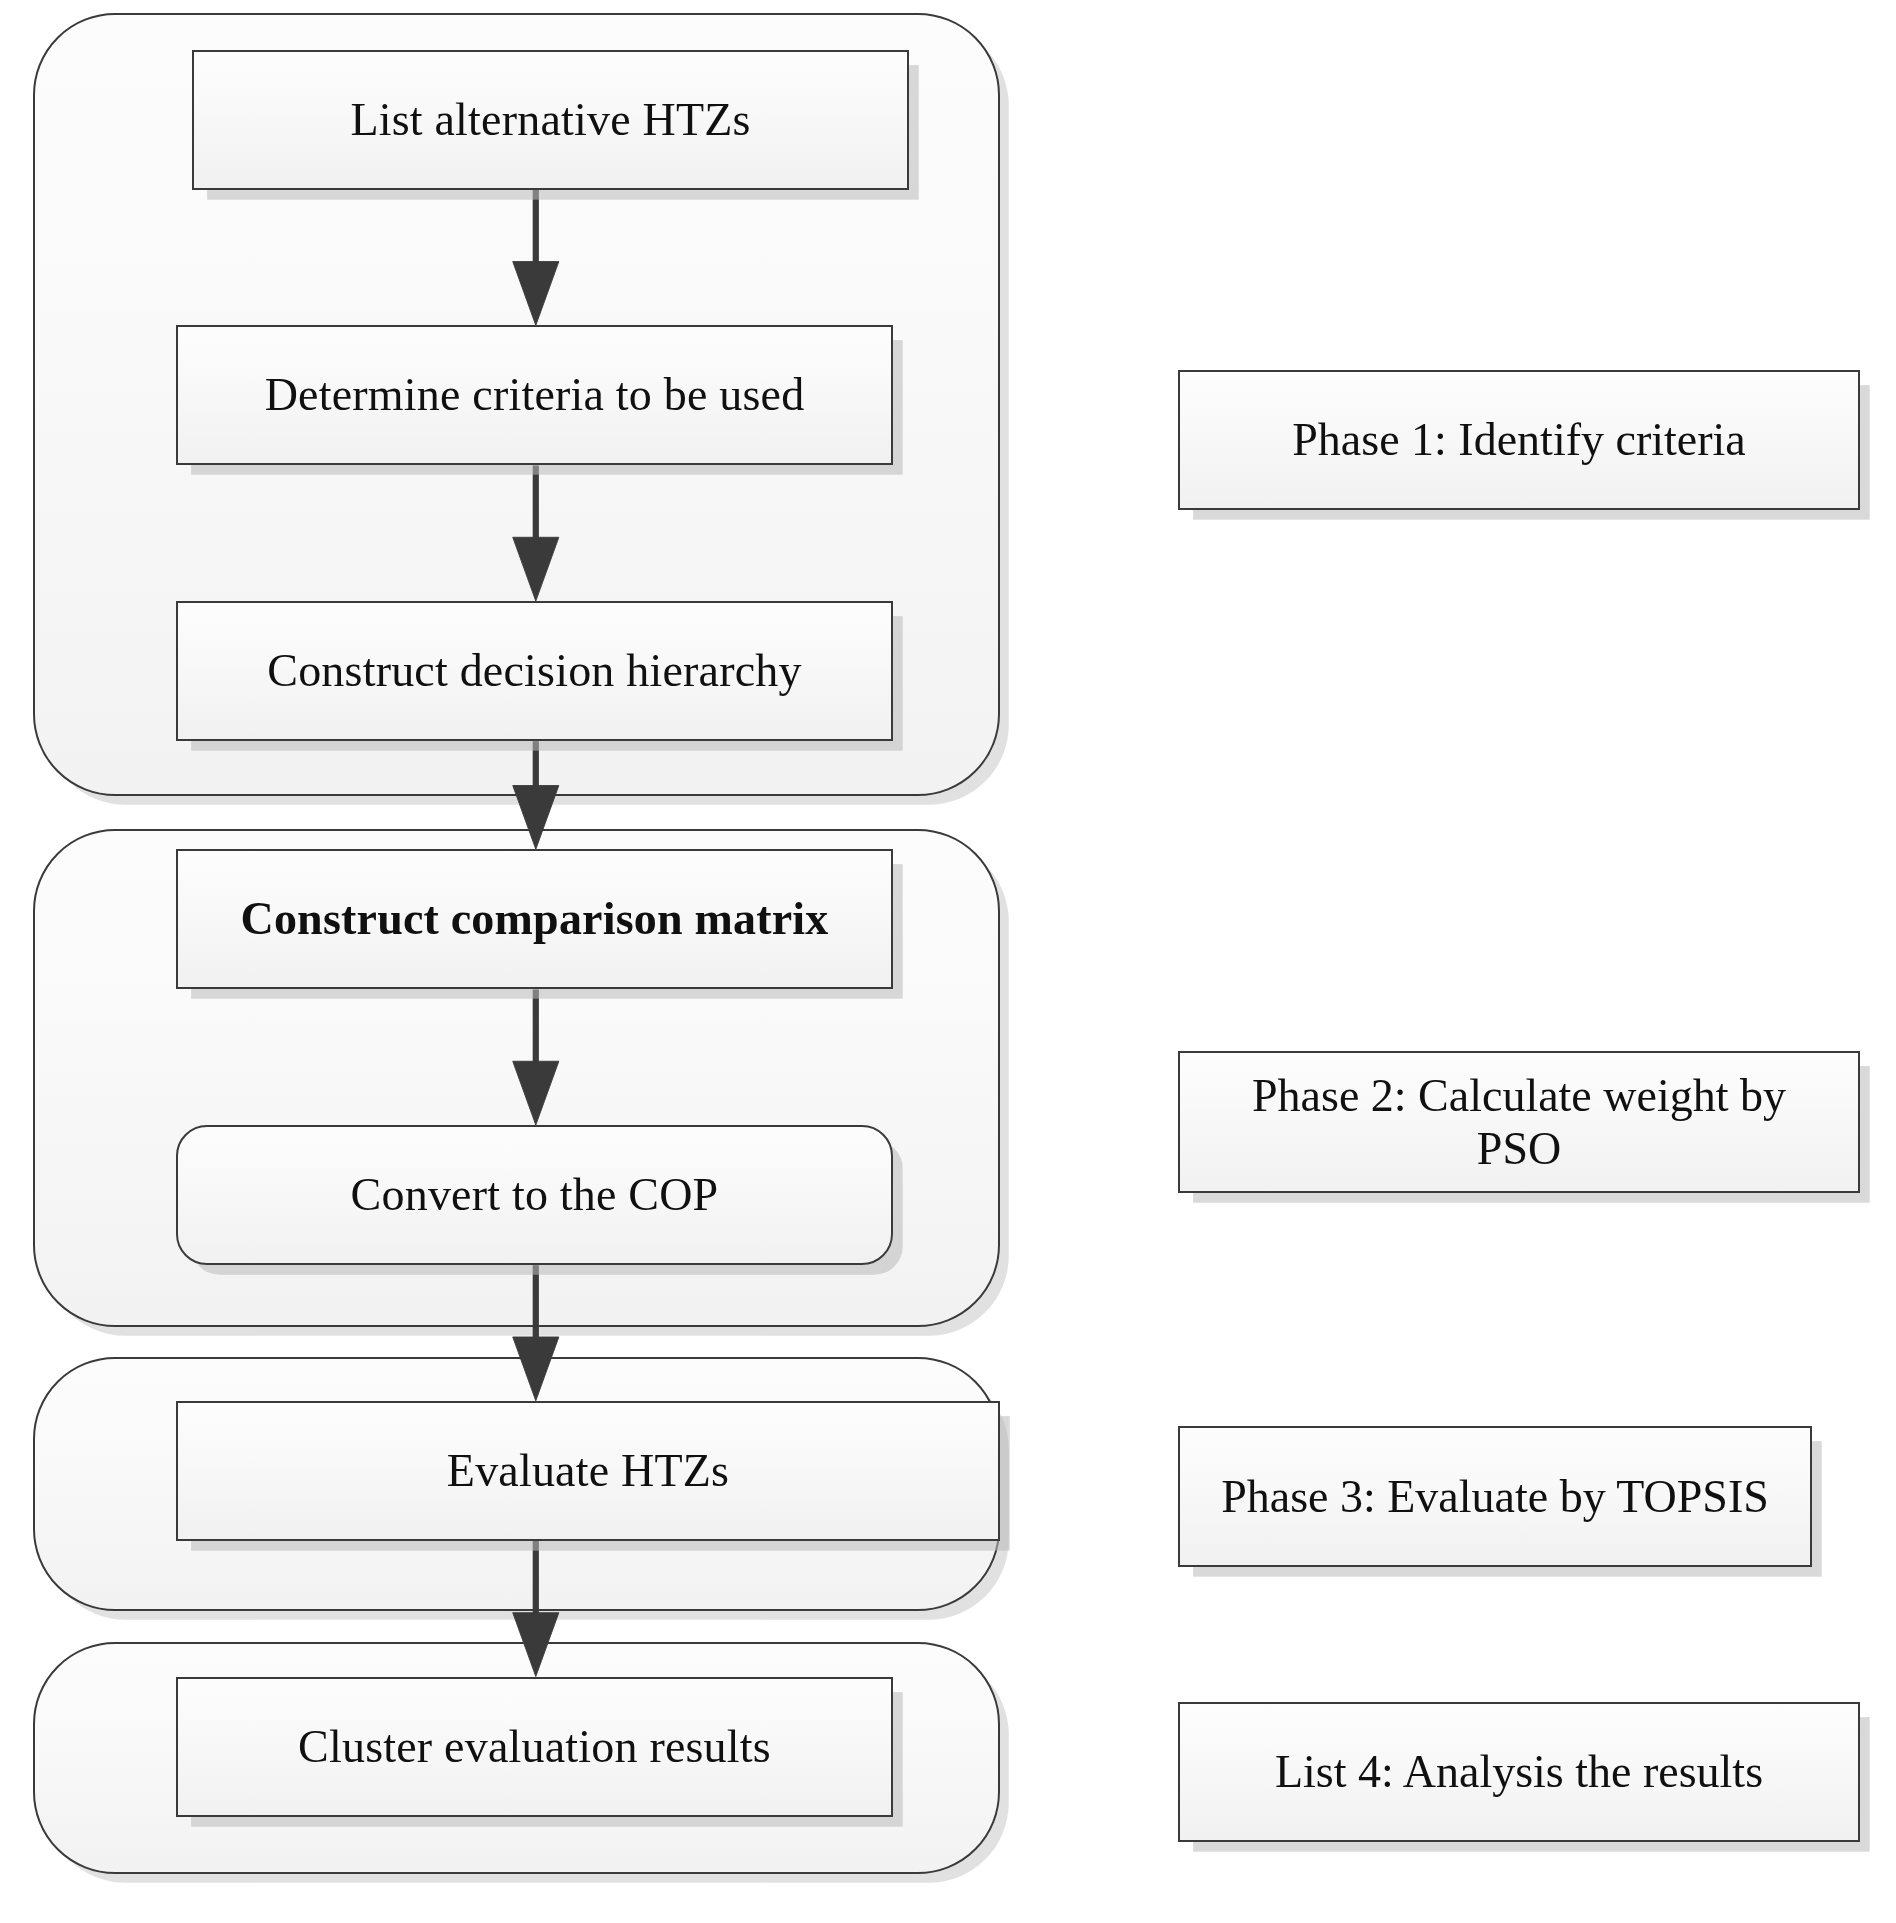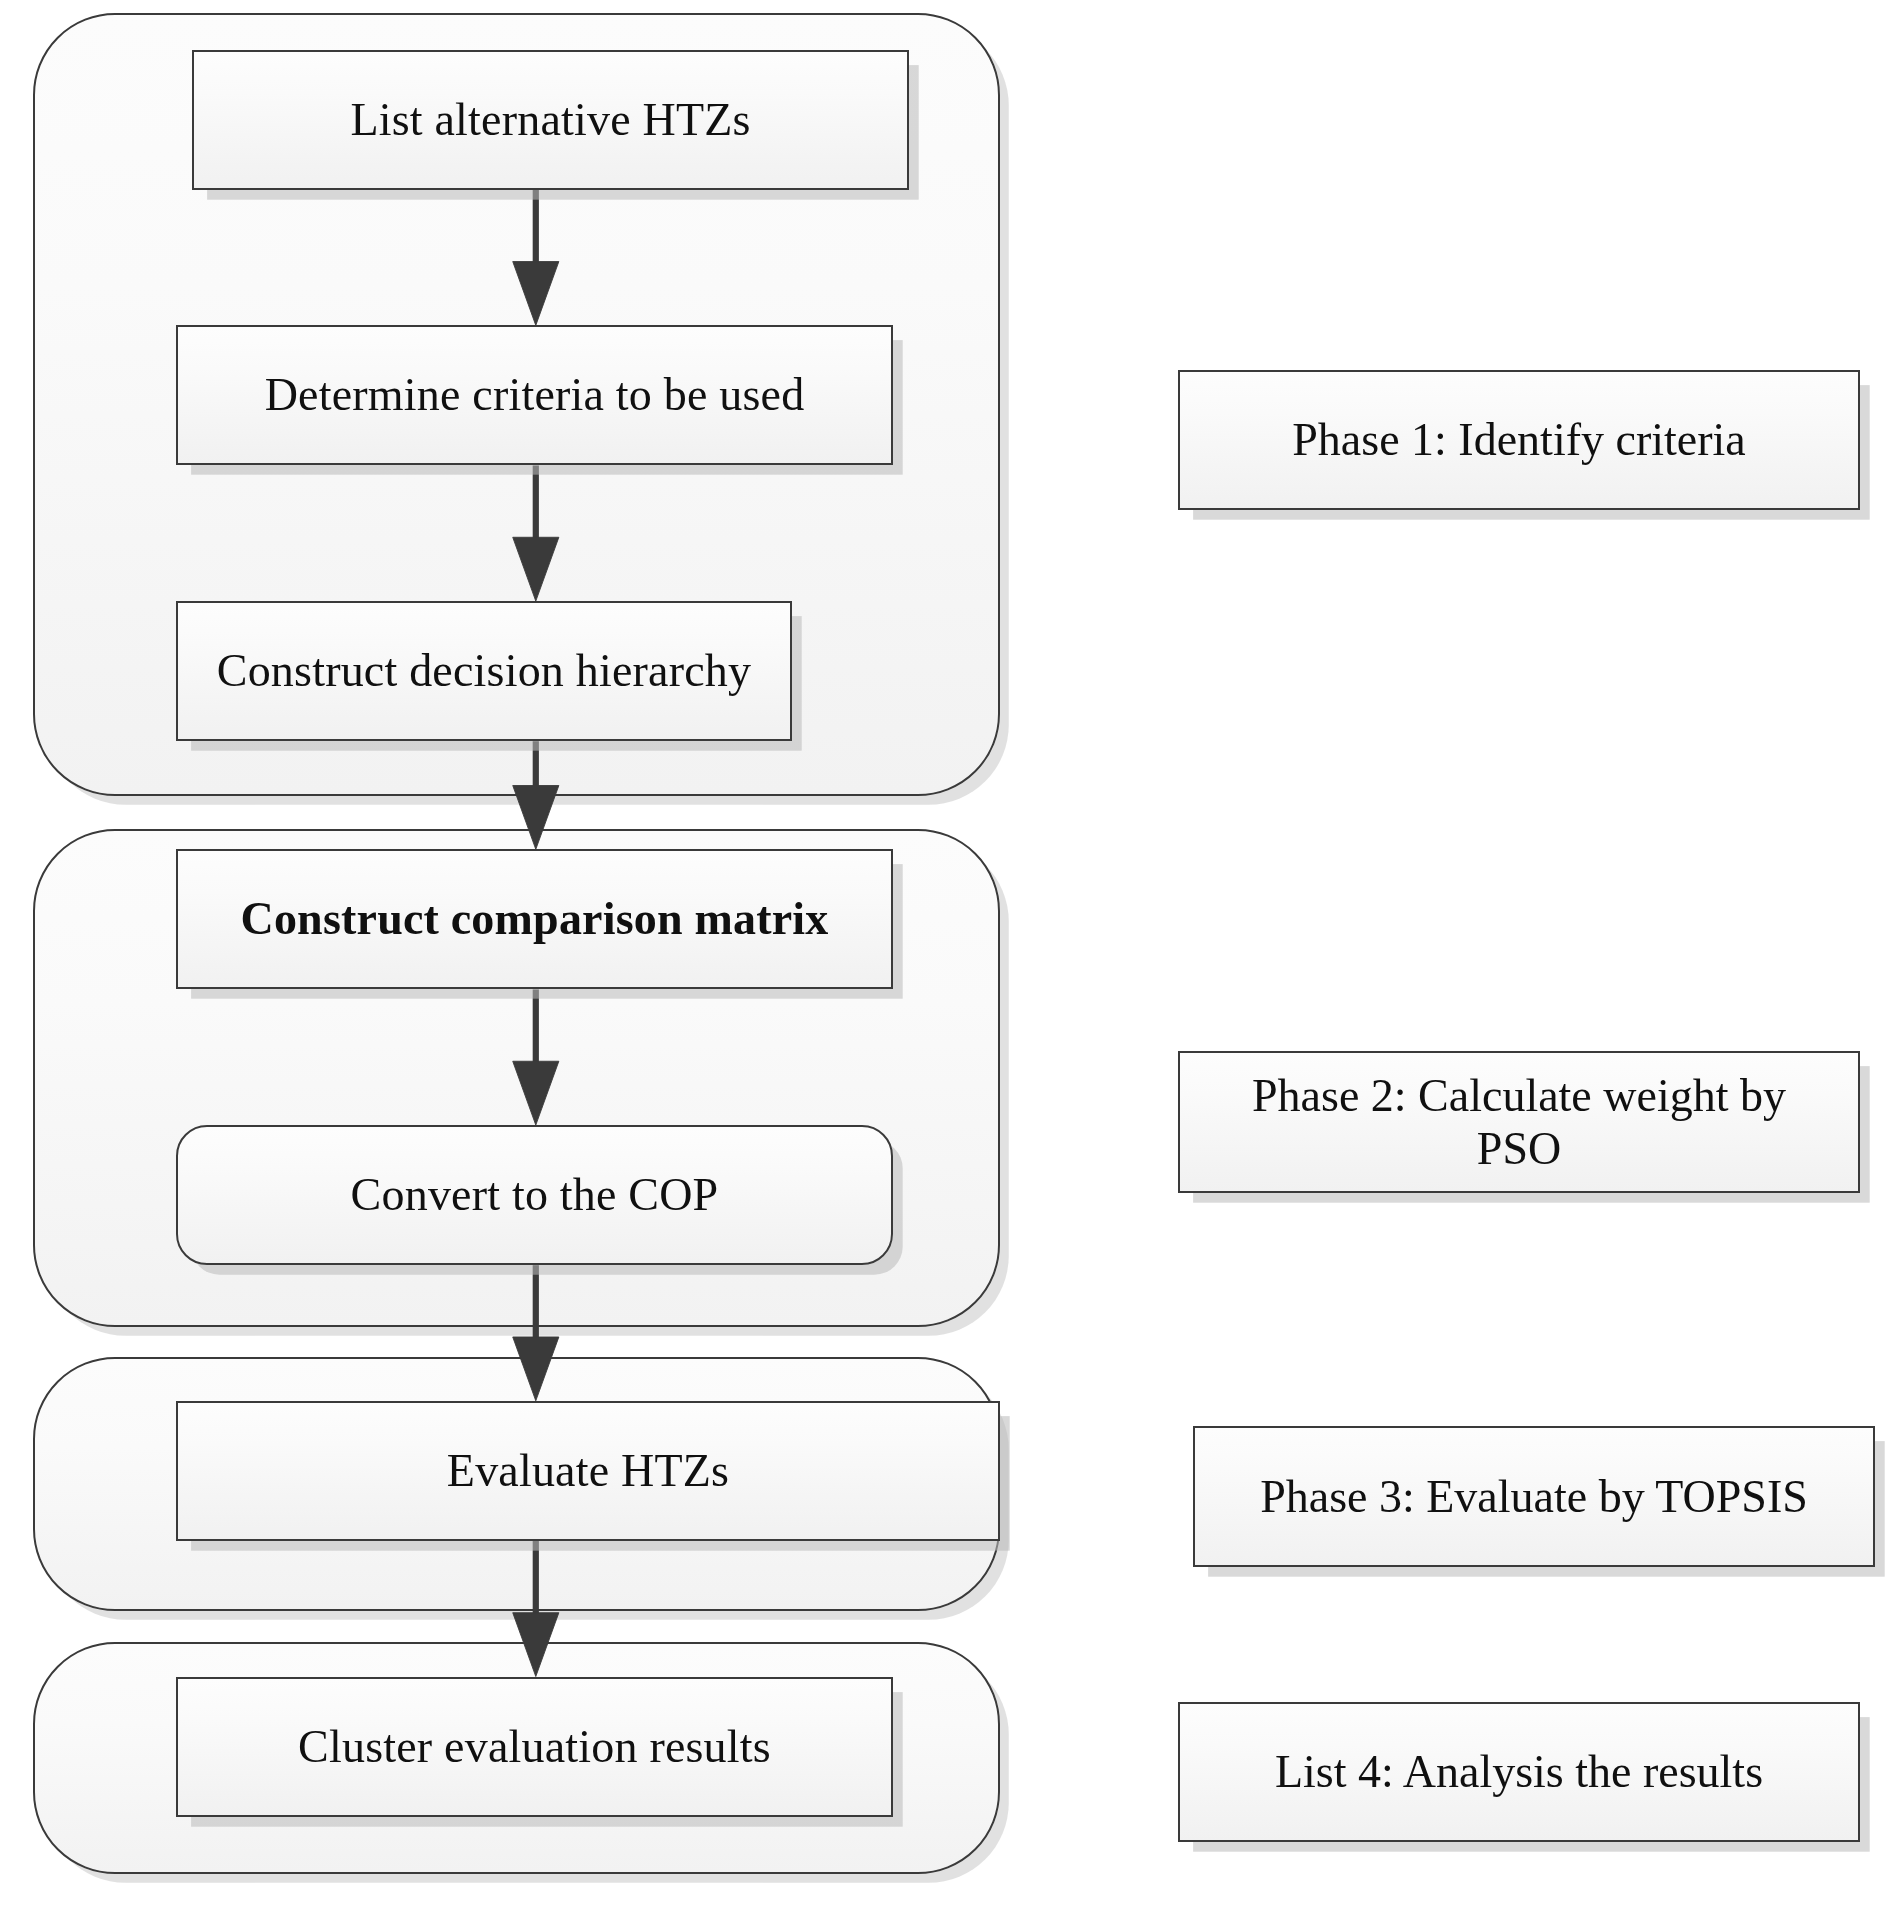--- a/index.html
+++ b/index.html
@@ -124,21 +124,21 @@
   </svg>
 
   <div class="pbox" style="left:176px; top:50px; width:717px; height:140px;margin-left:16px;">
     <span class="label">List alternative HTZs</span>
   </div>
 
   <div class="pbox" style="left:176px; top:325px; width:717px; height:140px;">
     <span class="label">Determine criteria to be used</span>
   </div>
 
-  <div class="pbox" style="left:176px; top:601px; width:616px; height:140px;">
+  <div class="pbox" style="left:176px; top:601px; width:717px; height:140px;">
     <span class="label">Construct decision hierarchy</span>
   </div>
 
   <div class="pbox" style="left:176px; top:849px; width:717px; height:140px;font-weight:bold;">
     <span class="label">Construct comparison matrix</span>
   </div>
 
   <div class="pbox" style="left:176px; top:1125px; width:717px; height:140px;border-radius:31px;">
     <span class="label">Convert to the COP</span>
   </div>
@@ -153,21 +153,21 @@
 
   <div class="phasebox" style="left:1178px; top:370px; width:682px; height:140px;">
     <span class="label">Phase 1: Identify criteria</span>
   </div>
 
   <div class="phasebox" style="left:1178px; top:1051px; width:682px; height:142px;">
     <span class="label">Phase 2: Calculate weight by
 PSO</span>
   </div>
 
-  <div class="phasebox" style="left:1178px; top:1426px; width:682px; height:141px;margin-left:15px;">
+  <div class="phasebox" style="left:1178px; top:1426px; width:634px; height:141px;">
     <span class="label">Phase 3: Evaluate by TOPSIS</span>
   </div>
 
   <div class="phasebox" style="left:1178px; top:1702px; width:682px; height:140px;">
     <span class="label">List 4: Analysis the results</span>
   </div>
 
 </div>
 
 

